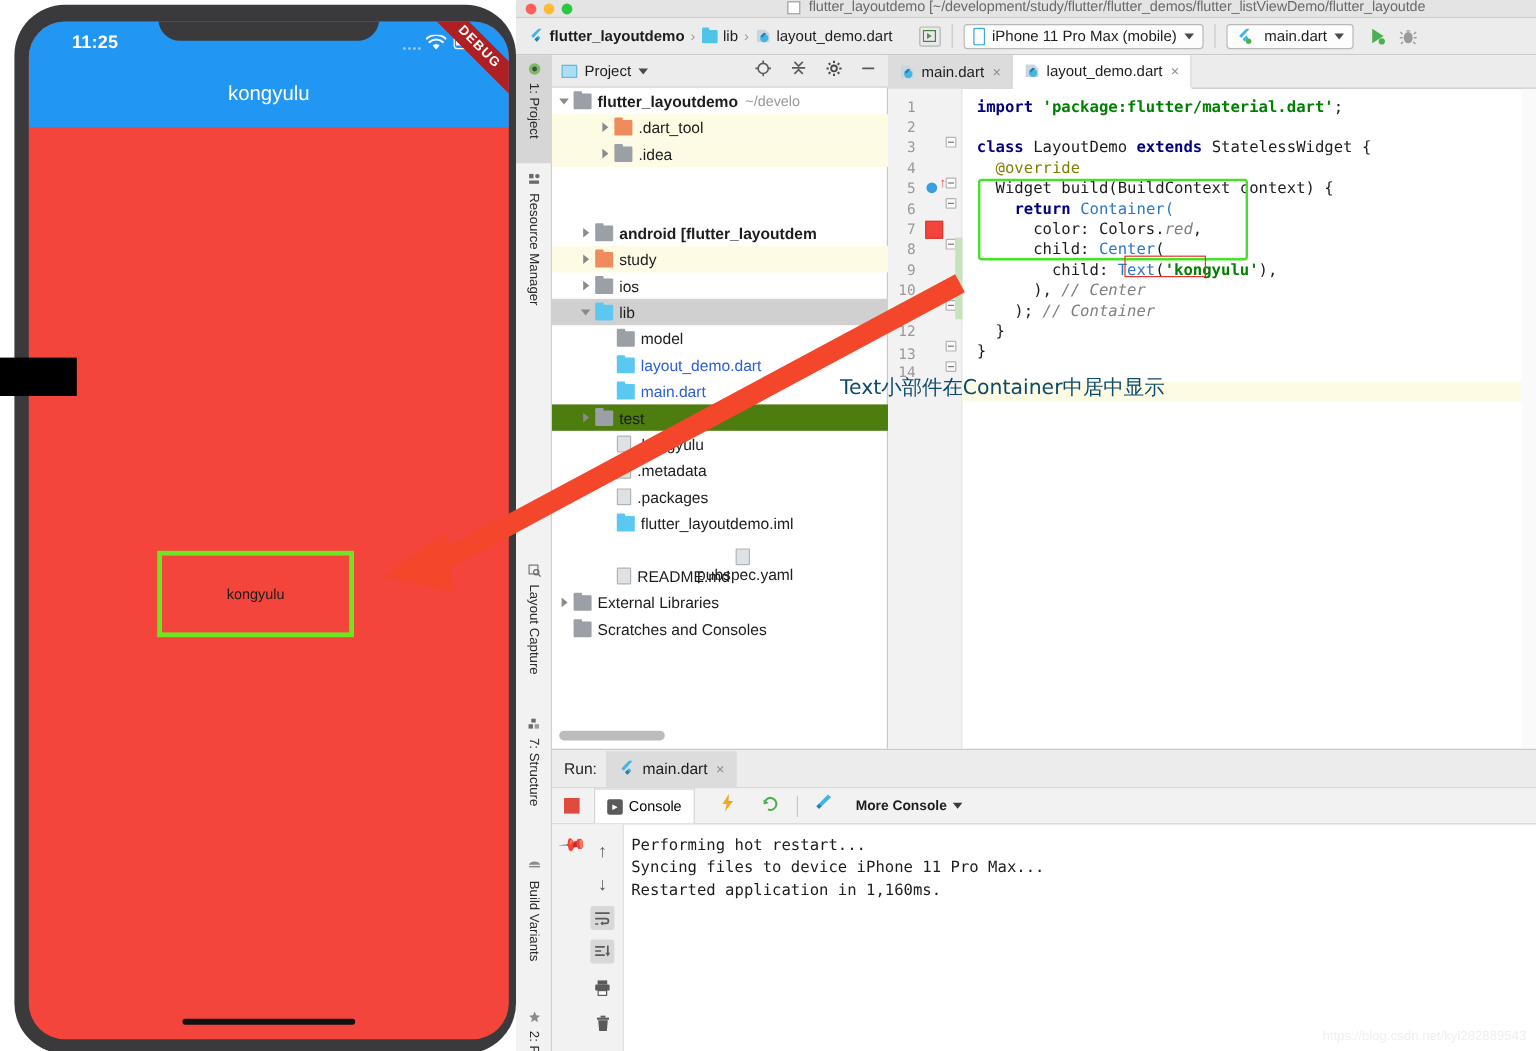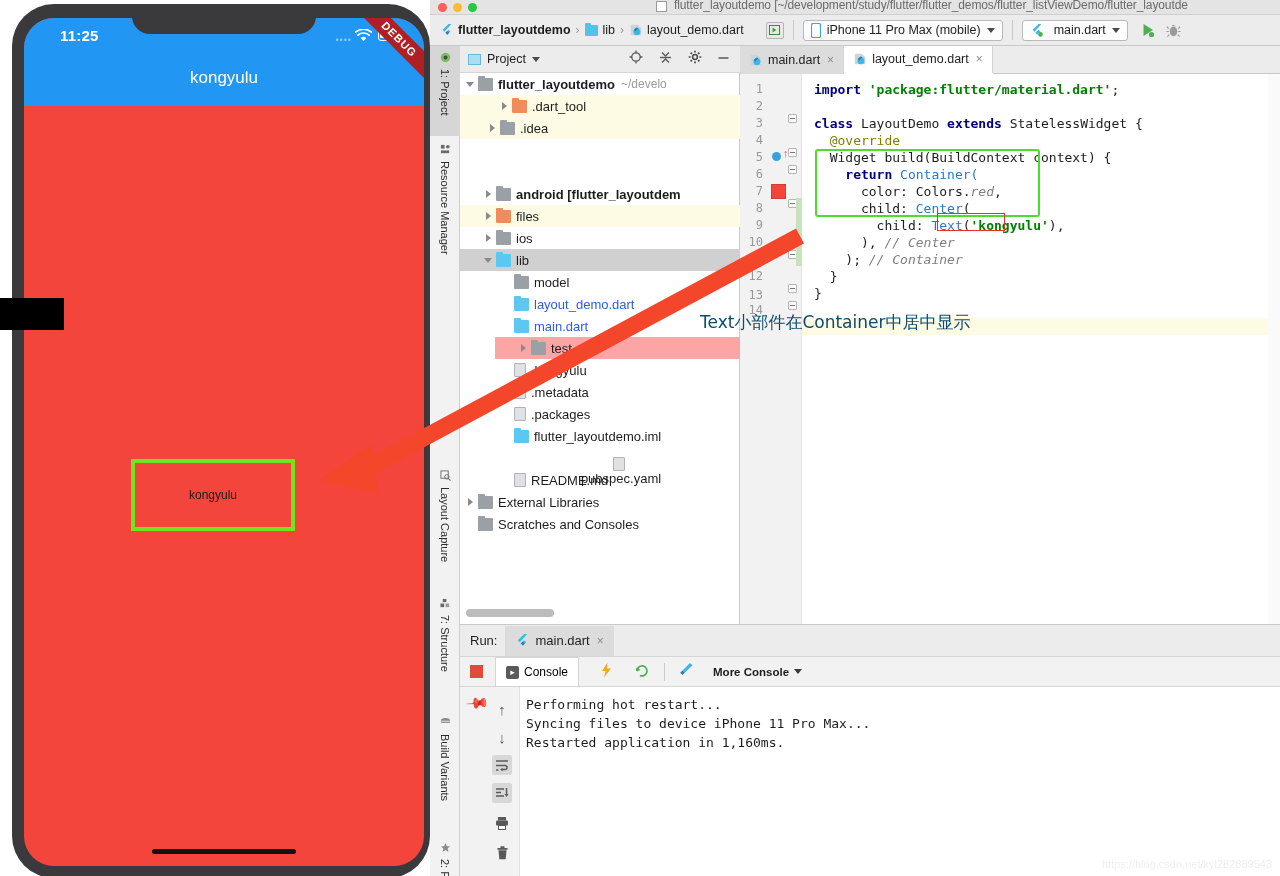--- a/index.html
+++ b/index.html
@@ -167,21 +167,21 @@
     background:#ececec; border-bottom:1px solid #d5d5d5;
     display:flex; align-items:center; padding-left:8px; gap:6px;
   }
   .panel-title { font-size: 12.5px; color:#1d1d1d; }
   .tree { position:absolute; left:0; top:27px; width:280px; height:530px; overflow:hidden; }
   .trow {
     height: 22px; display: flex; align-items: center;
     font-size: 13px; color: #1d1d1d; white-space: nowrap; padding-left: 6px;
   }
   .trow.hl-yellow { background: #fdfbe4; }
-  .trow.hl-green  { background: #fca5a5; margin-left: 35px; }
+  .trow.hl-green  { background: #4d7c0f; }
   .trow.hl-grey   { background: #d0d0d0; }
   .arrow {
     width: 10px; height: 10px; margin-right: 2px; flex: none;
     position: relative;
   }
   .arrow.closed:after {
     content:""; position:absolute; left:2px; top:1px;
     border-left:5px solid #8a8a8a; border-top:4px solid transparent; border-bottom:4px solid transparent;
   }
   .arrow.open:after {
@@ -525,34 +525,34 @@
             <span class="arrow open"></span>
             <span class="ico folder"></span>
             <span class="tlabel bold">flutter_layoutdemo</span>
             <span class="tpath">~/develo</span>
           </div>
           <div class="trow hl-yellow" style="padding-left: 40px;">
             <span class="arrow closed"></span>
             <span class="ico folder orange"></span>
             <span class="tlabel">.dart_tool</span>
           </div>
-          <div class="trow hl-yellow" style="padding-left: 28px;">
+          <div class="trow hl-yellow" style="padding-left: 40px;">
             <span class="arrow closed"></span>
             <span class="ico folder"></span>
             <span class="tlabel">.idea</span>
           </div>
           <div class="trow" style="padding-left: 24px; margin-top: 44px;">
             <span class="arrow closed"></span>
             <span class="ico folder"></span>
             <span class="tlabel bold">android [flutter_layoutdem</span>
           </div>
           <div class="trow hl-yellow" style="padding-left: 24px;">
             <span class="arrow closed"></span>
             <span class="ico folder orange"></span>
-            <span class="tlabel">files</span>
+            <span class="tlabel">study</span>
           </div>
           <div class="trow" style="padding-left: 24px;">
             <span class="arrow closed"></span>
             <span class="ico folder"></span>
             <span class="tlabel">ios</span>
           </div>
           <div class="trow hl-grey" style="padding-left: 24px;">
             <span class="arrow open"></span>
             <span class="ico folder blue"></span>
             <span class="tlabel">lib</span>

